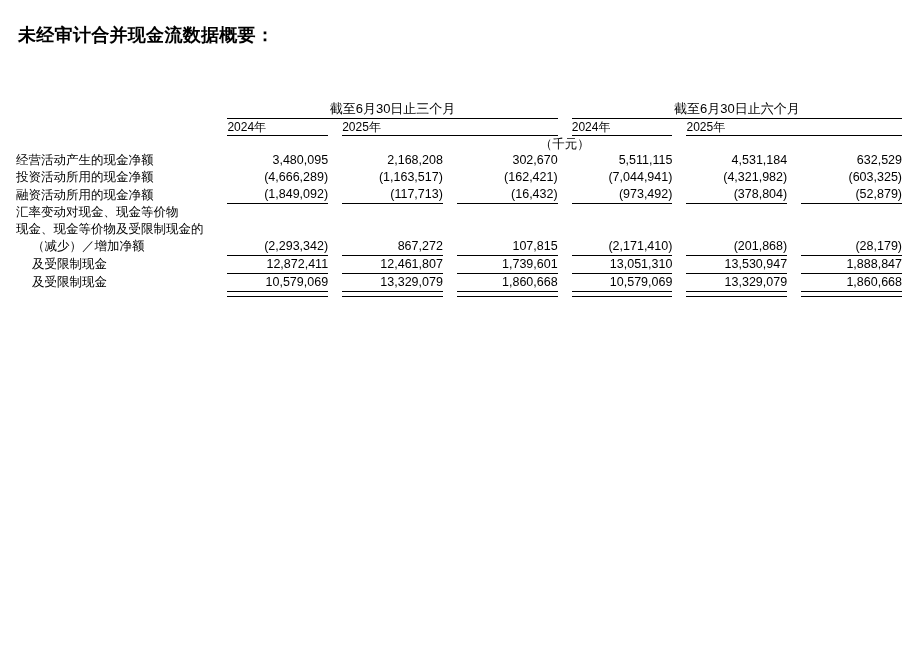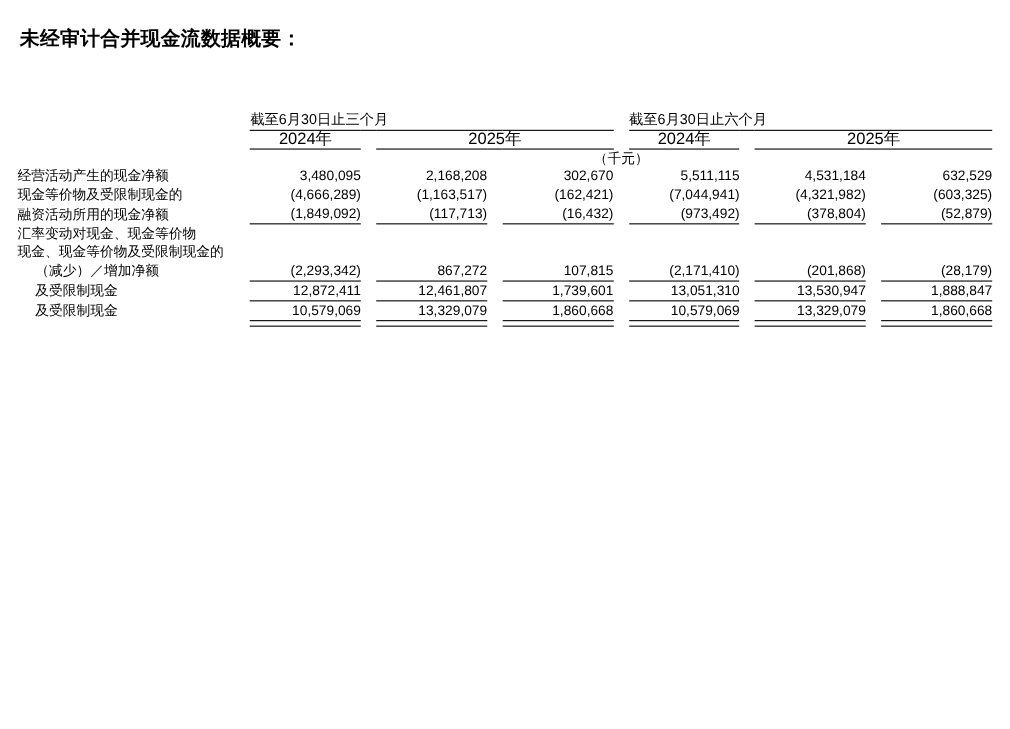--- a/index.html
+++ b/index.html
@@ -38,30 +38,29 @@
   table.cf td, table.cf th {
     padding: 0;
     font-weight: normal;
     vertical-align: bottom;
   }
   .col-label { width: 196px; }
   .col-gap   { width: 14px; }
   .col-num   { width: 100px; }
 
   .hdr-group {
-    text-align: left;
+    text-align: center;
     font-size: 13px;
     font-weight: bold;
     padding-bottom: 5px;
     height: 26px;
     line-height: 18px;
   }
   .hdr-year {
-    text-align: center;
-    font-size: 15px;
+    font-size: 12px;
     font-weight: bold;
     padding: 7px 0 6px 0;
     line-height: 16px;
   }
   .hdr-cur {
     text-align: center;
     font-size: 12.5px;
     font-weight: bold;
     padding: 7px 0 7px 0;
     line-height: 16px;
@@ -159,21 +158,21 @@
       <td class="row-num">302,670</td>
       <td></td>
       <td class="row-num">5,511,115</td>
       <td></td>
       <td class="row-num">4,531,184</td>
       <td></td>
       <td class="row-num">632,529</td>
     </tr>
 
     <tr>
-      <td class="row-label">现金等价物及受限制现金的</td>
+      <td class="row-label">投资活动所用的现金净额</td>
       <td></td>
       <td class="row-num">(4,666,289)</td>
       <td></td>
       <td class="row-num">(1,163,517)</td>
       <td></td>
       <td class="row-num">(162,421)</td>
       <td></td>
       <td class="row-num">(7,044,941)</td>
       <td></td>
       <td class="row-num">(4,321,982)</td>

